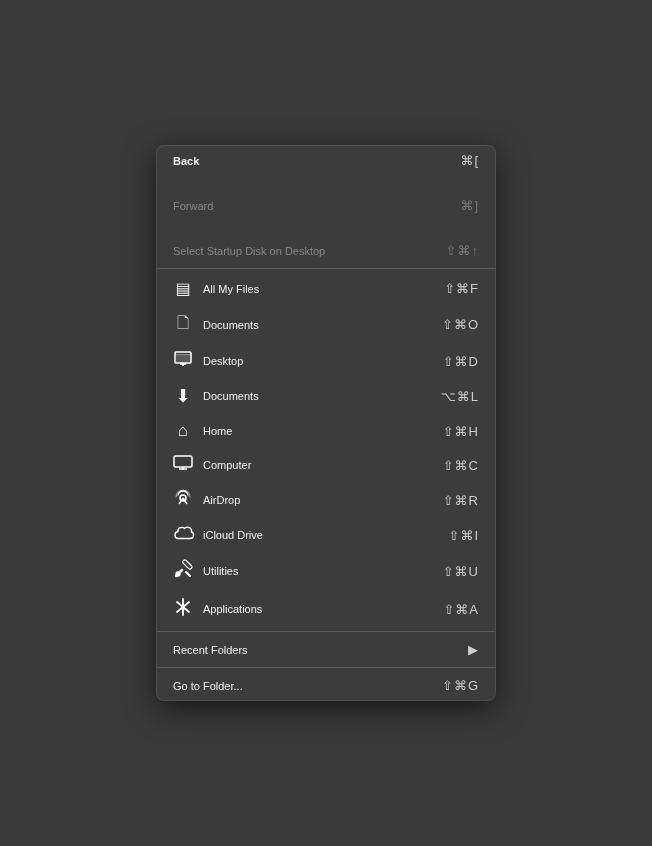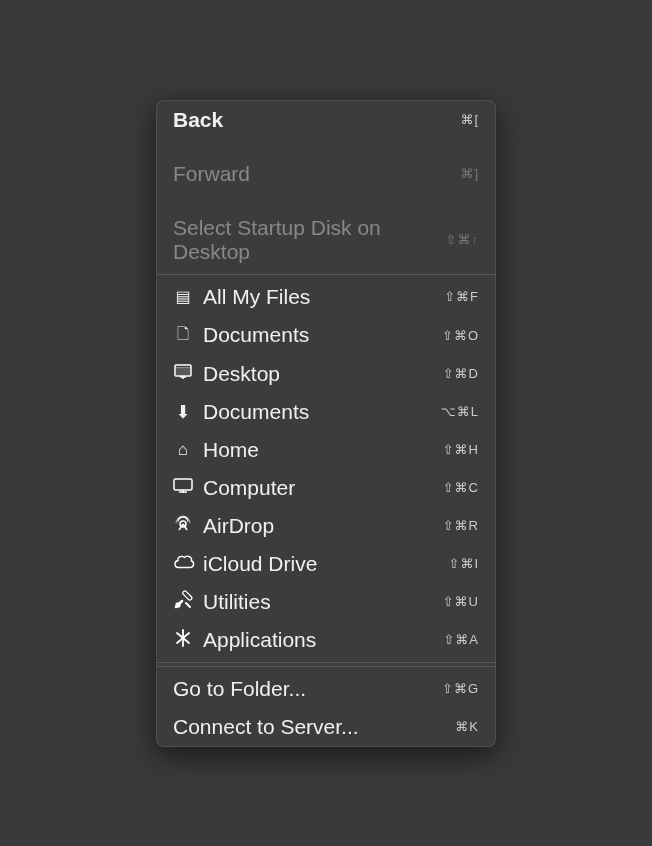--- a/index.html
+++ b/index.html
@@ -50,21 +50,21 @@
     }
 
     .menu-item .icon {
       width: 20px;
       text-align: center;
       font-size: 16px;
       flex-shrink: 0;
     }
 
     .menu-item .label {
-      font-size: 21px;
+      font-size: 11px;
     }
 
     .menu-item .shortcut {
       color: #ccc;
       font-size: 13px;
       letter-spacing: 1px;
     }
 
     .menu-item.disabled .shortcut {
       color: #777;
@@ -230,31 +230,33 @@
         </span>
         <span class="label">Applications</span>
       </div>
       <span class="shortcut">⇧⌘A</span>
     </div>
 
   </div>
 
   <div class="divider"></div>
 
+  <div>
+    <div class="menu-item">
+      <div class="left">
+        <span class="label">Recent Folders</span>
+      </div>
+      <span class="shortcut arrow-icon">▶</span>
+    </div>
+  </div>
 
   <div class="divider"></div>
 
   <div>
     <div class="menu-item">
       <div class="left">
         <span class="label">Go to Folder...</span>
       </div>
       <span class="shortcut">⇧⌘G</span>
     </div>
-    <div class="menu-item">
-      <div class="left">
-        <span class="label">Connect to Server...</span>
-      </div>
-      <span class="shortcut">⌘K</span>
-    </div>
   </div>
 
 </div>
 
 </body></html>

